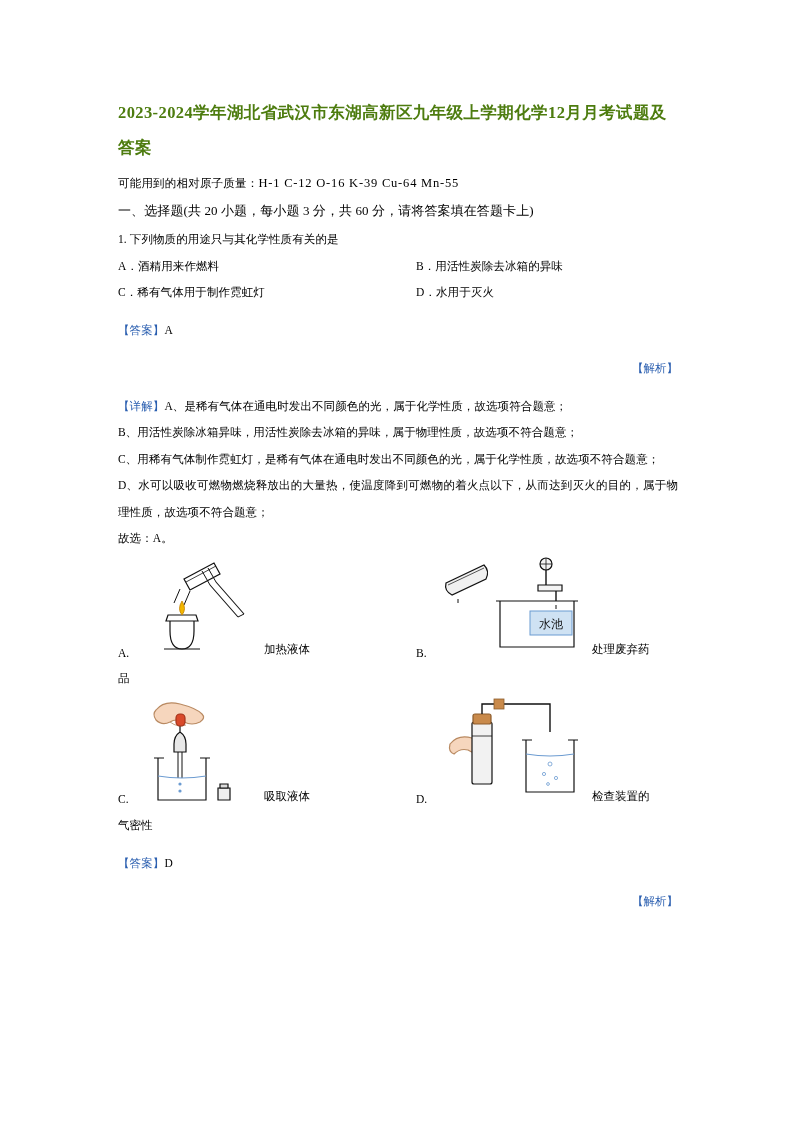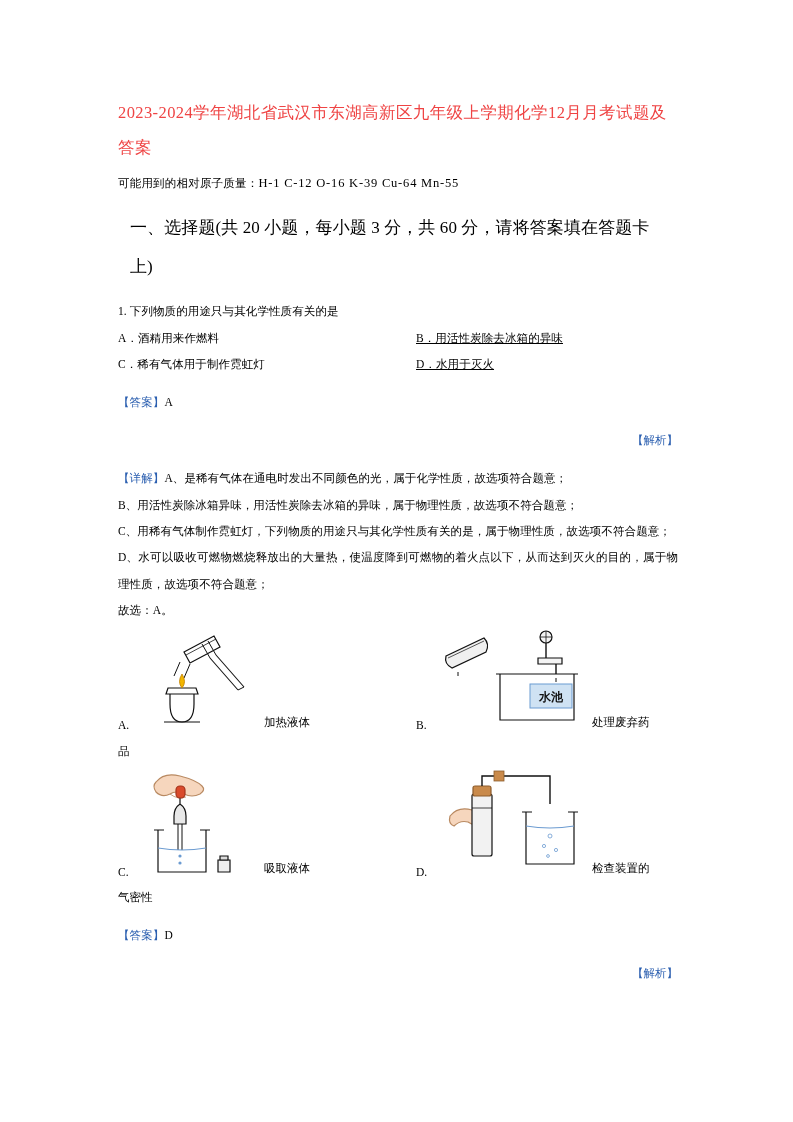--- a/index.html
+++ b/index.html
@@ -23,61 +23,60 @@
     padding: 0;
   }
   .content {
     position: absolute;
     left: 118px;
     top: 96px;
     width: 560px;
   }
   h1.doc-title {
     font-size: 16.5px;
-    font-weight: normal;
+    font-weight: bold;
     line-height: 2.1;
     margin: 0 0 6px 0;
     letter-spacing: 0.4px;
-    color: #ef4444;
+    color: #4d7c0f;
   }
   .atomic-line {
     font-size: 11.5px;
     line-height: 2.0;
     margin: 2px 0 0 0;
     letter-spacing: 0.2px;
   }
   .atomic-line .masses {
     font-size: 12.5px;
     letter-spacing: 0.8px;
   }
   .section-head {
-    font-size: 17px;
-    line-height: 2.3;
-    margin: 12px;
+    font-size: 13px;
+    line-height: 2.3;
+    margin: 0;
     letter-spacing: 0.1px;
   }
   .q-stem {
     font-size: 11.5px;
     line-height: 2.3;
     margin: 0;
     letter-spacing: 0.1px;
   }
   .opt-row {
     display: flex;
     font-size: 11.5px;
     line-height: 2.3;
     letter-spacing: 0.1px;
   }
   .opt-row .opt {
     width: 50%;
     box-sizing: border-box;
   }
   .opt-row .opt.right {
     padding-left: 18px;
-    text-decoration: underline;
   }
   .ans-label {
     color: #2b5fb0;
     font-size: 11.5px;
     line-height: 2.3;
     letter-spacing: 0.1px;
   }
   .ans-label .val {
     color: #000;
   }
@@ -117,21 +116,20 @@
   .optlet {
     font-size: 11.5px;
     line-height: 1;
     width: 22px;
     flex: 0 0 22px;
     padding-bottom: 6px;
   }
   .figbox {
     position: relative;
     flex: 0 0 auto;
-    font-weight: bold;
   }
   .figcap {
     font-size: 11.5px;
     line-height: 1.4;
     padding-bottom: 8px;
     padding-left: 4px;
     white-space: nowrap;
   }
   .wrapline {
     font-size: 11.5px;
@@ -162,21 +160,21 @@
       <div class="opt">C．稀有气体用于制作霓虹灯</div>
       <div class="opt right">D．水用于灭火</div>
     </div>
 
     <p class="ans-label"><span>【答案】</span><span class="val">A</span></p>
 
     <p class="analysis-label">【解析】</p>
 
     <p class="detail-p"><span class="blue">【详解】</span><span>A、是稀有气体在通电时发出不同颜色的光，属于化学性质，故选项符合题意；</span></p>
     <p class="detail-p">B、用活性炭除冰箱异味，用活性炭除去冰箱的异味，属于物理性质，故选项不符合题意；</p>
-    <p class="detail-p">C、用稀有气体制作霓虹灯，下列物质的用途只与其化学性质有关的是，属于物理性质，故选项不符合题意；</p>
+    <p class="detail-p">C、用稀有气体制作霓虹灯，是稀有气体在通电时发出不同颜色的光，属于化学性质，故选项不符合题意；</p>
     <p class="detail-p">D、水可以吸收可燃物燃烧释放出的大量热，使温度降到可燃物的着火点以下，从而达到灭火的目的，属于物理性质，故选项不符合题意；</p>
     <p class="detail-p">故选：A。</p>
 
 
     <div class="figgrid">
 
       <div class="figrow">
         <div class="figcell">
           <div class="optlet">A.</div>
           <div class="figbox">

